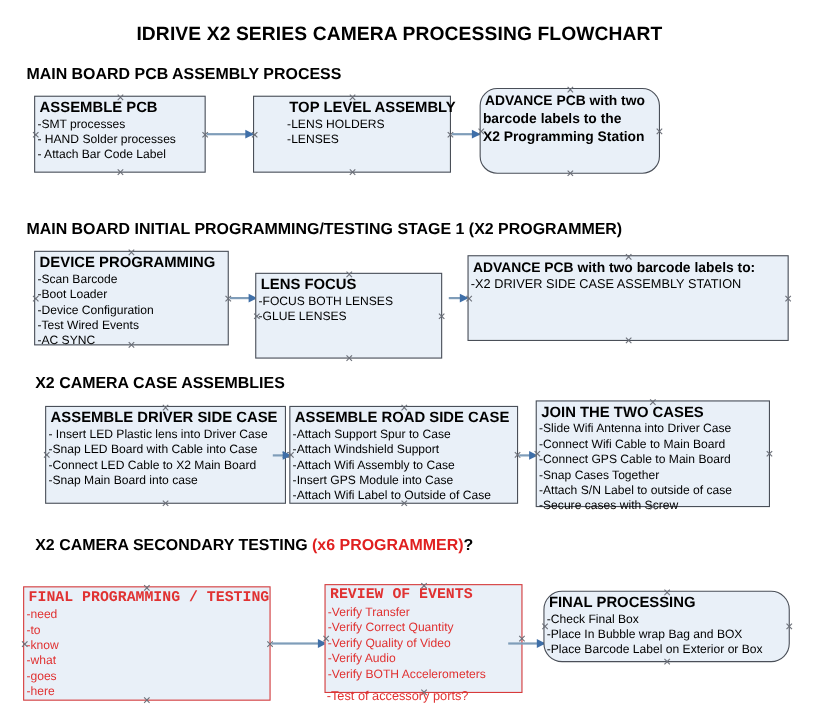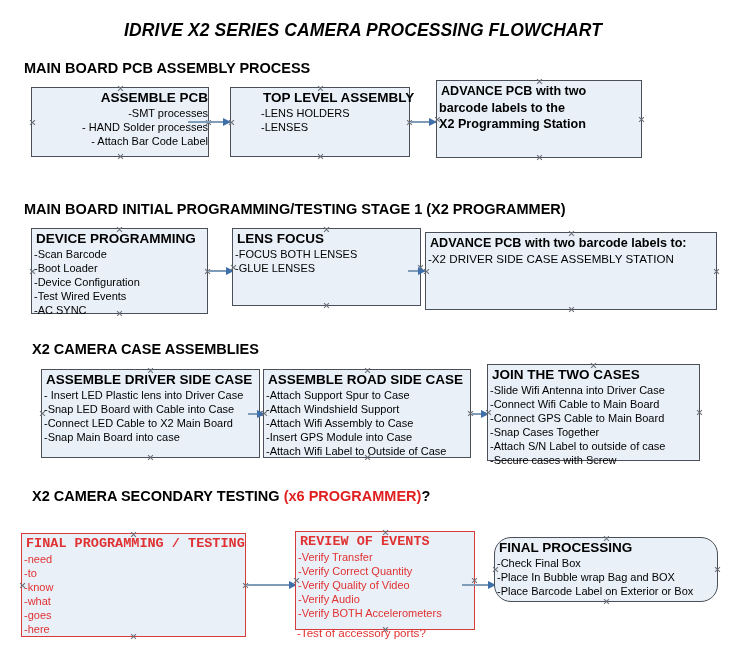--- a/index.html
+++ b/index.html
@@ -137,25 +137,25 @@
     line-height: 14.1px;
     white-space: nowrap;
     color: #e03232;
   }
 </style>
 </head>
 <body>
 
 <div id="canvas">
 
-  <div class="doc-title" style="left:124px; top:20px;font-style:italic;">IDRIVE X2  SERIES CAMERA PROCESSING FLOWCHART</div>
+  <div class="doc-title" style="left:124px; top:20px;">IDRIVE X2  SERIES CAMERA PROCESSING FLOWCHART</div>
 
   <div class="section-title" style="left:24px; top:60px;">MAIN BOARD PCB ASSEMBLY PROCESS</div>
 
-  <div class="box" style="left:31px; top:87px; width:178px; height:70px;text-align:right;">
+  <div class="box" style="left:31px; top:87px; width:156px; height:70px;">
     <div class="bx-title">ASSEMBLE PCB</div>
     <ul class="bx-list">
       <li>-SMT processes</li>
       <li>- HAND Solder processes</li>
       <li>- Attach Bar Code Label</li>
     </ul>
     <span class="handle" style="left:50%; top:0;"></span>
     <span class="handle" style="left:50%; top:100%;"></span>
     <span class="handle" style="left:0; top:50%;"></span>
     <span class="handle" style="left:100%; top:50%;"></span>
@@ -170,21 +170,21 @@
       <li>-LENSES</li>
     </ul>
     <span class="handle" style="left:50%; top:0;"></span>
     <span class="handle" style="left:50%; top:100%;"></span>
     <span class="handle" style="left:0; top:50%;"></span>
     <span class="handle" style="left:100%; top:50%;"></span>
   </div>
 
   <div class="arrow" style="left:411px; top:121px; width:25px;"></div>
 
-  <div class="box body-bold" style="left:436px; top:80px; width:206px; height:78px;">
+  <div class="box body-bold" style="left:436px; top:80px; width:164px; height:78px;border-radius:16px;">
     <div class="bx-title">ADVANCE PCB with two</div>
     <ul class="bx-list">
       <li>barcode labels to the</li>
       <li> X2 Programming Station</li>
     </ul>
     <span class="handle" style="left:50%; top:0;"></span>
     <span class="handle" style="left:50%; top:100%;"></span>
     <span class="handle" style="left:0; top:50%;"></span>
     <span class="handle" style="left:100%; top:50%;"></span>
   </div>
@@ -201,21 +201,21 @@
       <li>-AC SYNC</li>
     </ul>
     <span class="handle" style="left:50%; top:0;"></span>
     <span class="handle" style="left:50%; top:100%;"></span>
     <span class="handle" style="left:0; top:50%;"></span>
     <span class="handle" style="left:100%; top:50%;"></span>
   </div>
 
   <div class="arrow" style="left:209px; top:270px; width:24px;"></div>
 
-  <div class="box" style="left:232px; top:228px; width:189px; height:78px;">
+  <div class="box" style="left:232px; top:248px; width:170px; height:78px;">
     <div class="bx-title">LENS FOCUS</div>
     <ul class="bx-list">
       <li>-FOCUS BOTH LENSES</li>
       <li>-GLUE LENSES</li>
     </ul>
     <span class="handle" style="left:50%; top:0;"></span>
     <span class="handle" style="left:50%; top:100%;"></span>
     <span class="handle" style="left:0; top:50%;"></span>
     <span class="handle" style="left:100%; top:50%;"></span>
   </div>

